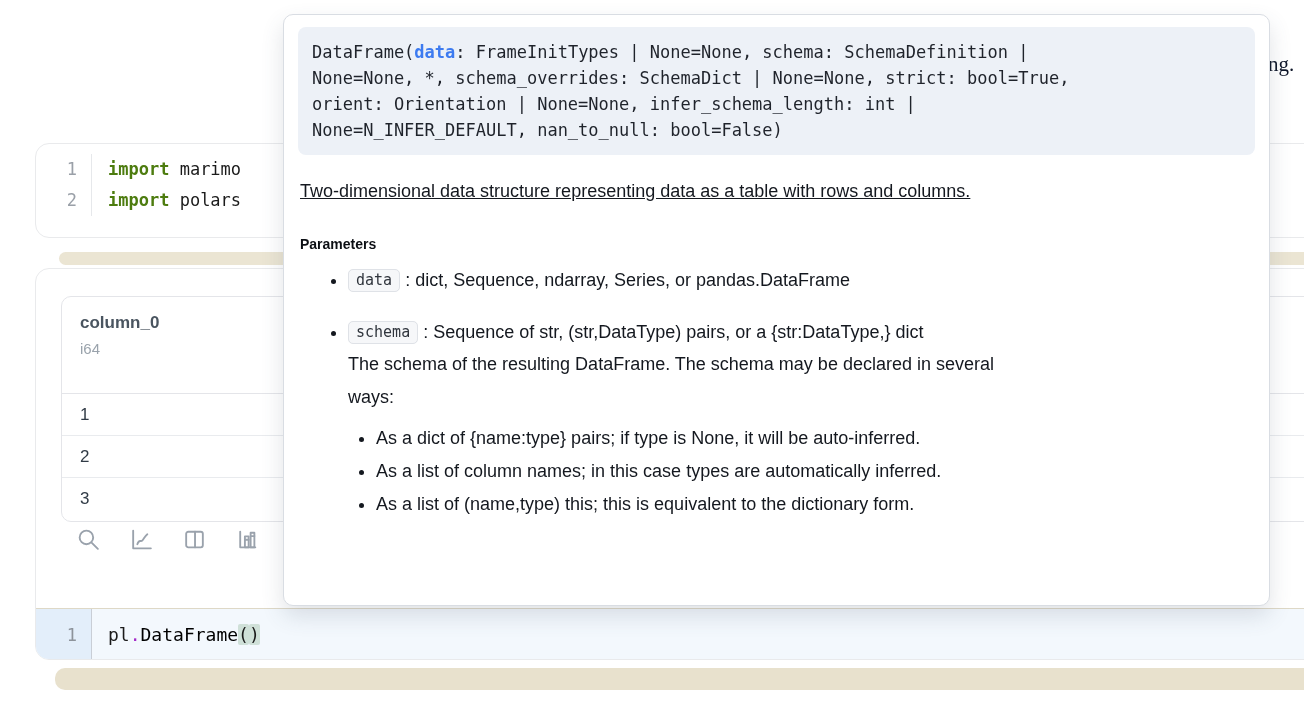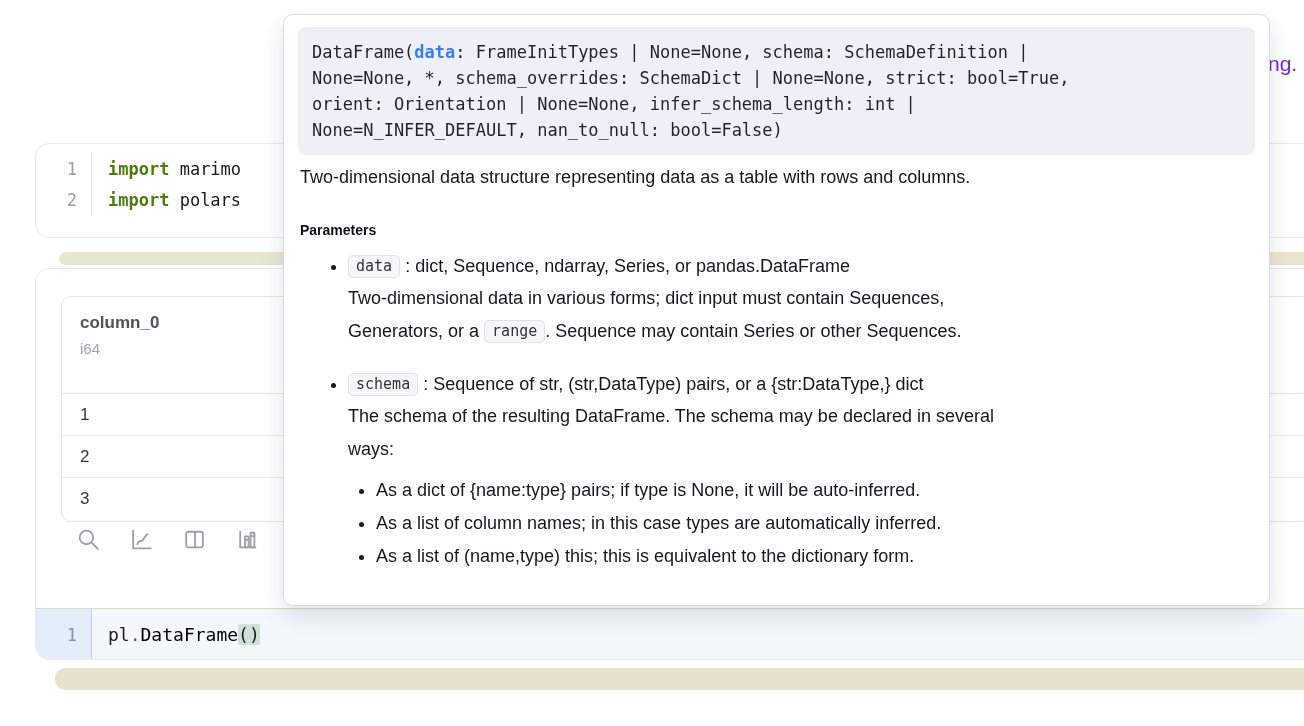--- a/index.html
+++ b/index.html
@@ -4,22 +4,22 @@
 <style>
   * { margin:0; padding:0; box-sizing:border-box; }
   html,body { background:#fff; }
   .page {
     position:relative; width:1304px; height:726px; overflow:hidden;
     background:#ffffff; font-family:"Liberation Sans", sans-serif; color:#14181f;
   }
 
   
   .bg-fragment {
-    position:absolute; left:1268px; top:52px; font-size:21px; color:#6d28d9;
-    white-space:nowrap; z-index:1;
+    position:absolute; left:1268px; top:52px; font-size:21px; color:#0f172a;
+    white-space:nowrap; z-index:1;font-family:Liberation Serif, serif;
   }
 
   
   .m-cell {
     position:absolute; background:#fff; border:1px solid #e9eaec; border-radius:14px;
     z-index:2;
   }
   .tan-strip {
     position:absolute; background:#e8e1cd; border-radius:10px; z-index:1;
   }
@@ -72,21 +72,21 @@
     background:#fff; border:1px solid #d9dde3; border-radius:10px;
     box-shadow:0 10px 22px rgba(70,80,100,0.16); z-index:10; overflow:hidden;
   }
   .sig-block {
     margin:12px 14px 0 14px; padding:12px 14px; background:#edf1f7; border-radius:8px;
     font-family:"DejaVu Sans Mono", monospace; font-size:17px; line-height:26px;
     color:#1f232b; white-space:pre-wrap;
   }
   .sig-active { color:#3d7bf0; font-weight:bold; }
   .doc-body { padding:0 16px; font-size:18px; line-height:32px; color:#14181f; }
-  .doc-desc { margin-top:6px; white-space:pre-wrap; }
+  .doc-desc { margin-top:20px; white-space:pre-wrap;text-decoration:underline; }
   .doc-h { margin-top:21px; font-size:14px; font-weight:bold; color:#0c0f14; }
   .doc-ul { margin-top:4px; padding-left:48px; list-style:disc; }
   .doc-ul > li { margin-bottom:20px; }
   .param-desc { white-space:pre-wrap; line-height:33px; }
   .chip {
     font-family:"DejaVu Sans Mono", monospace; font-size:15px; color:#30353d;
     background:#f6f7f9; border:1px solid #dfe2e7; border-radius:5px;
     padding:1px 7px 2px 7px; vertical-align:1px;
   }
   .sub-ul { margin-top:8px; padding-left:28px; list-style:disc; }
@@ -168,22 +168,20 @@
 orient: Orientation | None=None, infer_schema_length: int |
 None=N_INFER_DEFAULT, nan_to_null: bool=False)</span></div>
 
     <div class="doc-body">
       <div class="doc-desc">Two-dimensional data structure representing data as a table with rows and columns.</div>
       <div class="doc-h">Parameters</div>
 
       <ul class="doc-ul">
         <li>
           <span class="chip">data</span><span> : dict, Sequence, ndarray, Series, or pandas.DataFrame</span>
-          <div class="param-desc"><span>Two-dimensional data in various forms; dict input must contain Sequences,
-Generators, or a </span><span class="chip">range</span><span>. Sequence may contain Series or other Sequences.</span></div>
         </li>
         <li>
           <span class="chip">schema</span><span> : Sequence of str, (str,DataType) pairs, or a {str:DataType,} dict</span>
           <div class="param-desc">The schema of the resulting DataFrame. The schema may be declared in several
 ways:</div>
           <ul class="sub-ul">
             <li>As a dict of {name:type} pairs; if type is None, it will be auto-inferred.</li>
             <li>As a list of column names; in this case types are automatically inferred.</li>
             <li>As a list of (name,type) this; this is equivalent to the dictionary form.</li>
           </ul>

